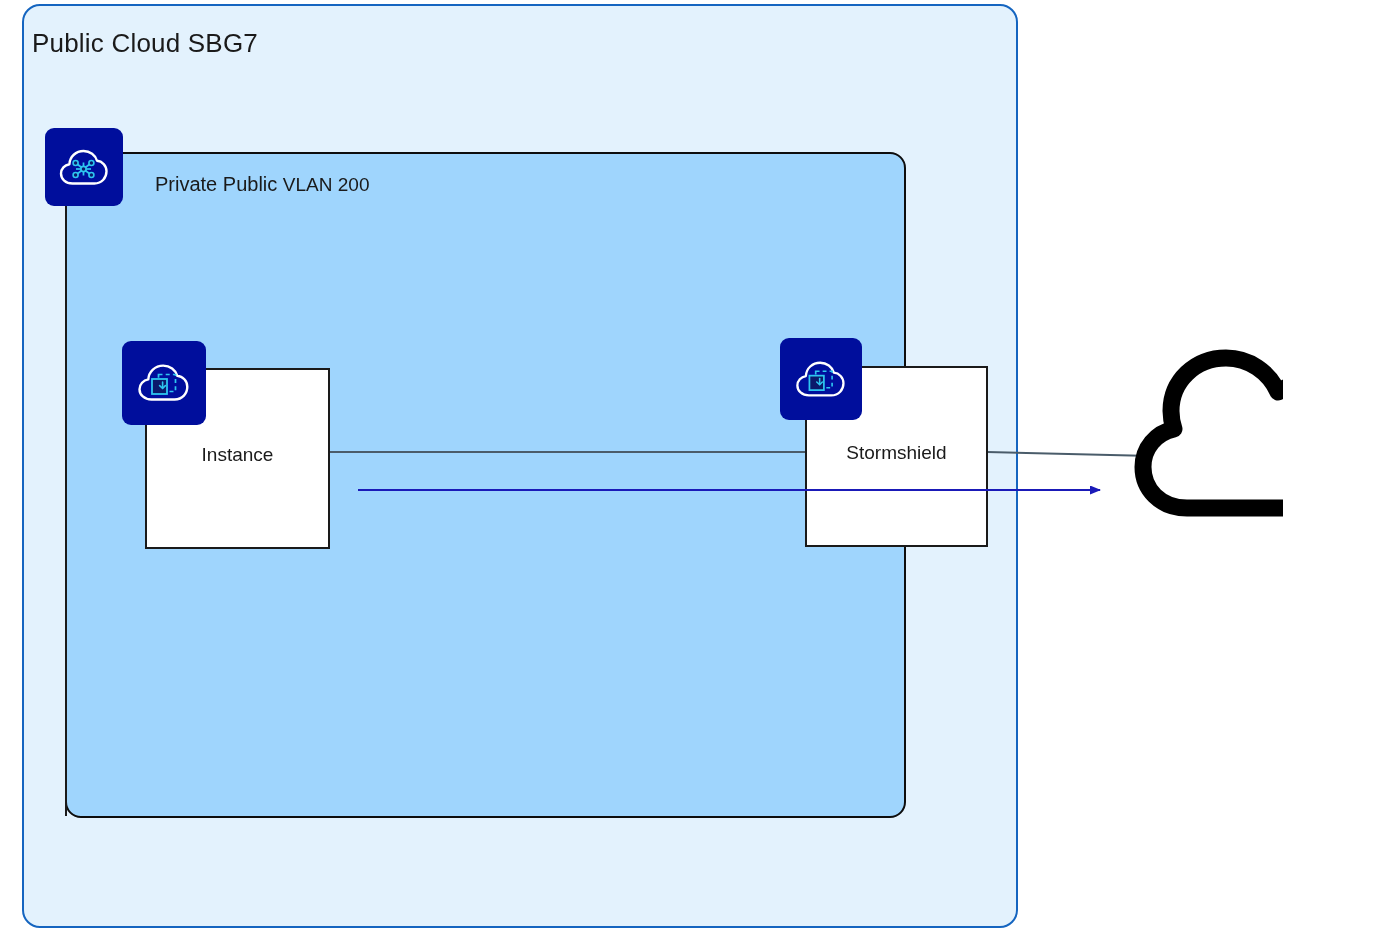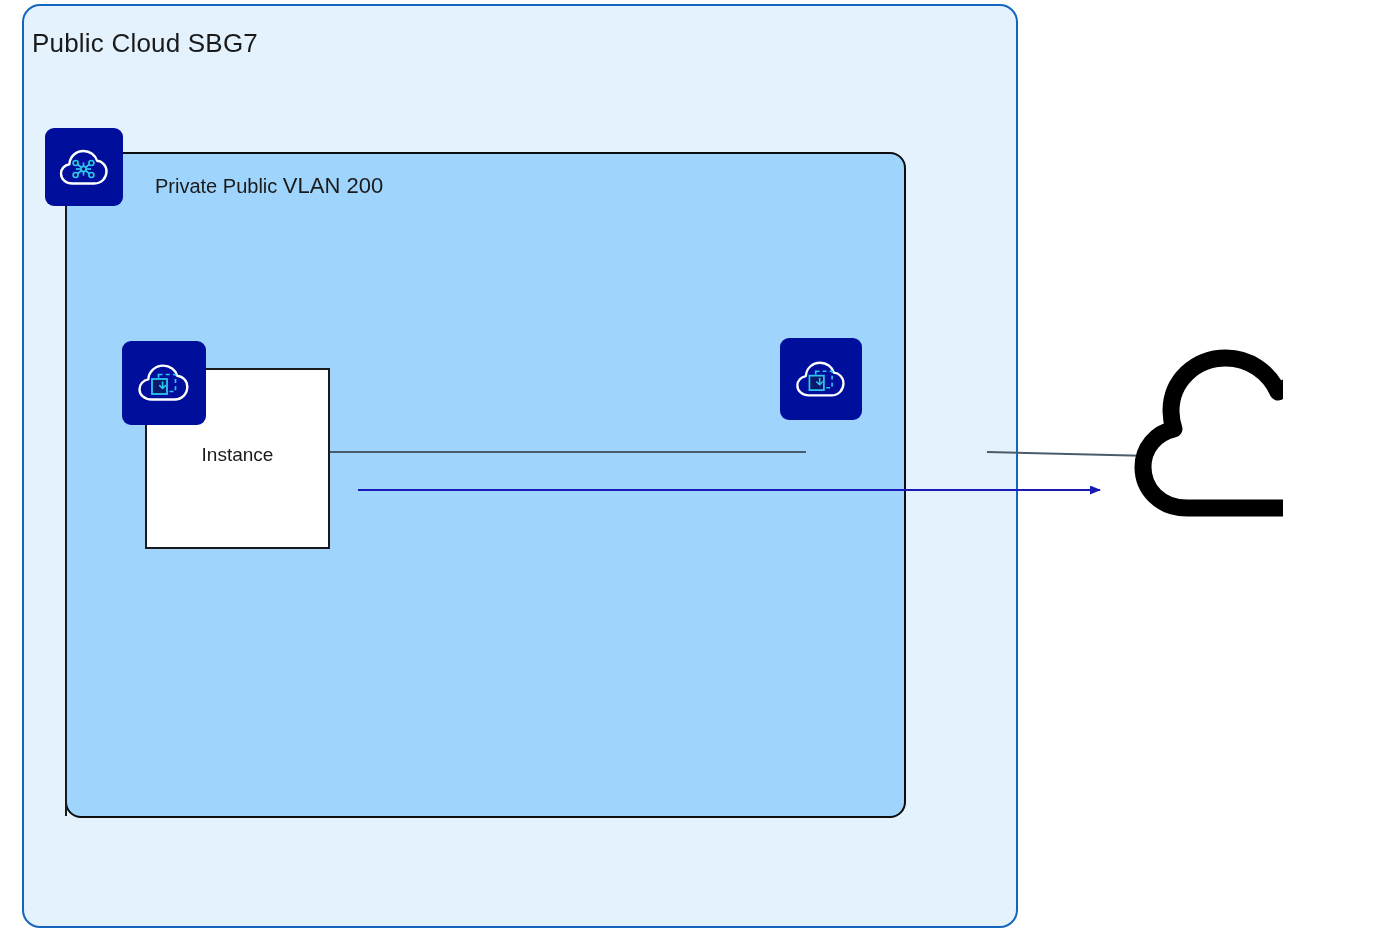--- a/index.html
+++ b/index.html
@@ -54,21 +54,21 @@
   }
   .private-net-title {
     position: absolute;
     left: 155px;
     top: 173px;
     font-size: 20px;
     color: #1a1a1a;
     white-space: nowrap;
   }
   .private-net-title .vlan {
-    font-size: 22px;
+    font-size: 19px;
   }
 
   
   .node-box {
     position: absolute;
     background: #ffffff;
     border: 2px solid #1a1a1a;
     box-sizing: border-box;
   }
   .node-box .node-label {
@@ -135,20 +135,23 @@
 
     <line x1="330" y1="452" x2="806" y2="452" stroke="#4a5c6a" stroke-width="2"></line>
 
     <line x1="987" y1="452" x2="1152" y2="456" stroke="#4a5c6a" stroke-width="2"></line>
   </svg>
 
   <div class="node-box" id="instance-box">
     <div class="node-label">Instance</div>
   </div>
 
+  <div class="node-box" id="stormshield-box">
+    <div class="node-label">Stormshield</div>
+  </div>
 
   <svg class="svg-layer">
     <defs>
       <marker id="blue-arrow" markerWidth="11" markerHeight="9" refX="10" refY="4.5" orient="auto" markerUnits="userSpaceOnUse">
         <path d="M0,0 L11,4.5 L0,9 z" fill="#1a1ab8"></path>
       </marker>
     </defs>
     <line x1="358" y1="490" x2="1100" y2="490" stroke="#1a1ab8" stroke-width="2" marker-end="url(#blue-arrow)"></line>
   </svg>
 

